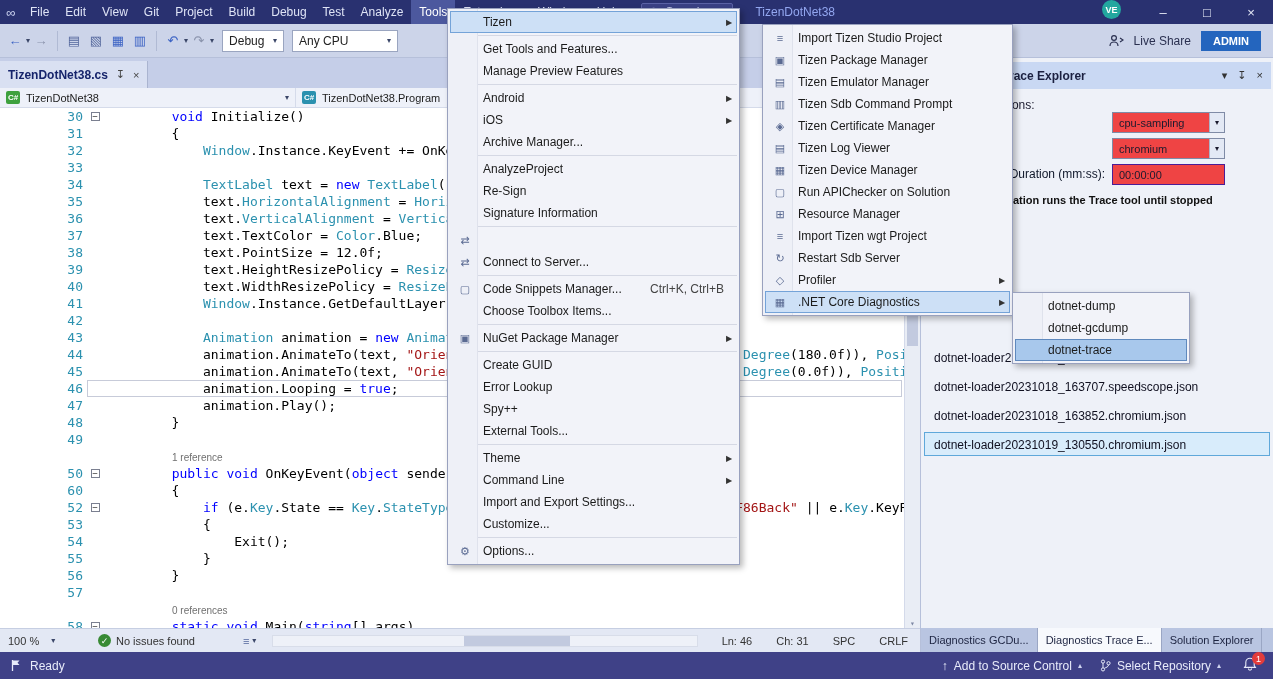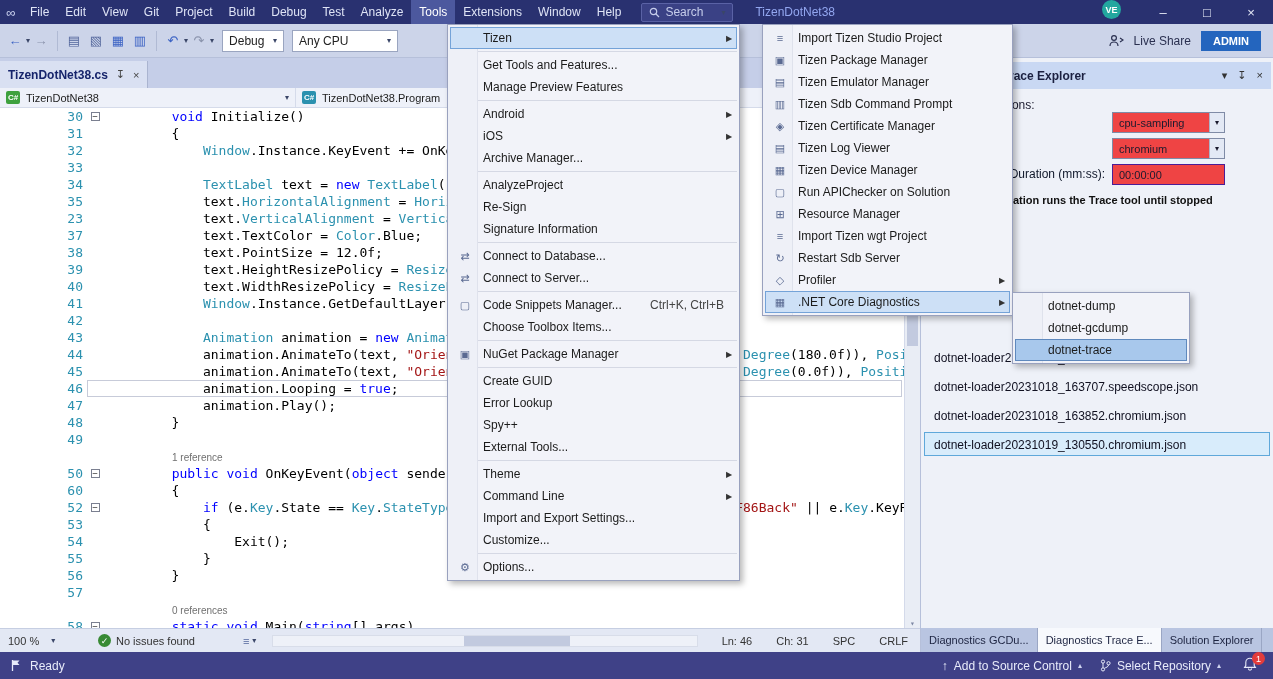--- a/index.html
+++ b/index.html
@@ -91,21 +91,21 @@
 
 #statusbar{position:absolute;left:0;right:0;bottom:0;height:27px;background:#3f4187;color:#e8ebfa;display:flex;align-items:center;padding:0 10px;gap:8px}
 #sb-right{margin-left:auto;display:flex;align-items:center;gap:18px}
 .sb-item{display:flex;align-items:center;gap:6px}
 .sb-item .caret{color:#cfd4ef}
 #bell-wrap{position:relative;margin-left:4px;margin-right:6px}
 #bell-badge{position:absolute;right:-8px;top:-5px;background:#e23c3c;color:#fff;border-radius:50%;width:13px;height:13px;font-size:9px;display:flex;align-items:center;justify-content:center}
 
 
 .popup{position:absolute;background:#f2f3f9;border:1px solid #99a1be;box-shadow:3px 3px 6px rgba(0,0,0,.28);color:#1b1b1b;padding:2px 0;z-index:50;background-image:linear-gradient(to right,#eef0f7 0,#eef0f7 29px,#dfe2ec 29px,#dfe2ec 30px,rgba(0,0,0,0) 30px)}
-#tools-menu{left:447px;top:24px;width:293px}
+#tools-menu{left:447px;top:8px;width:293px}
 #tizen-menu{left:762px;top:24px;width:251px}
 #diag-menu{left:1012px;top:292px;width:178px}
 .mi{height:22px;display:flex;align-items:center;margin:0 2px;border:1px solid transparent}
 .mi-ic{flex:0 0 28px;text-align:center;color:#5a6a92;font-size:11px}
 .mi-lb{flex:1;padding-left:4px;white-space:nowrap}
 .mi-sc{color:#444;padding-right:12px}
 .mi-ar{flex:0 0 14px;font-size:8px;color:#333;text-align:center}
 .mi.sel{background:#cde0f6;border-color:#74a3d8}
 .mi.sel2{background:#a8c8ec;border-color:#5f89bd}
 .sep{height:1px;background:#d5d8e4;margin:2px 2px 2px 30px}
@@ -202,21 +202,21 @@
       </div>
     </div>
     <div id="code-area">
       <div id="code-lines">
           <div class="cl"><span class="ln">30</span><span class="chg"></span><span class="fold"><span class="foldbox">−</span></span><span class="co">        <span class="kw">void</span> Initialize()</span></div>
           <div class="cl"><span class="ln">31</span><span class="chg"></span><span class="fold"></span><span class="co">        {</span></div>
           <div class="cl"><span class="ln">32</span><span class="chg"></span><span class="fold"></span><span class="co">            <span class="ty">Window</span>.Instance.KeyEvent += OnKeyEvent;</span></div>
           <div class="cl"><span class="ln">33</span><span class="chg"></span><span class="fold"></span><span class="co"></span></div>
           <div class="cl"><span class="ln">34</span><span class="chg"></span><span class="fold"></span><span class="co">            <span class="ty">TextLabel</span> text = <span class="kw">new</span> <span class="ty">TextLabel</span>(<span class="str">"Hello Tizen NUI World"</span>);</span></div>
           <div class="cl"><span class="ln">35</span><span class="chg"></span><span class="fold"></span><span class="co">            text.<span class="ty">HorizontalAlignment</span> = <span class="ty">HorizontalAlignment</span>.Center;</span></div>
-          <div class="cl"><span class="ln">23</span><span class="chg"></span><span class="fold"></span><span class="co">            text.<span class="ty">VerticalAlignment</span> = <span class="ty">VerticalAlignment</span>.Center;</span></div>
+          <div class="cl"><span class="ln">36</span><span class="chg"></span><span class="fold"></span><span class="co">            text.<span class="ty">VerticalAlignment</span> = <span class="ty">VerticalAlignment</span>.Center;</span></div>
           <div class="cl"><span class="ln">37</span><span class="chg"></span><span class="fold"></span><span class="co">            text.TextColor = <span class="ty">Color</span>.Blue;</span></div>
           <div class="cl"><span class="ln">38</span><span class="chg"></span><span class="fold"></span><span class="co">            text.PointSize = 12.0f;</span></div>
           <div class="cl"><span class="ln">39</span><span class="chg"></span><span class="fold"></span><span class="co">            text.HeightResizePolicy = <span class="ty">ResizePolicyType</span>.FillToParent;</span></div>
           <div class="cl"><span class="ln">40</span><span class="chg"></span><span class="fold"></span><span class="co">            text.WidthResizePolicy = <span class="ty">ResizePolicyType</span>.FillToParent;</span></div>
           <div class="cl"><span class="ln">41</span><span class="chg"></span><span class="fold"></span><span class="co">            <span class="ty">Window</span>.Instance.GetDefaultLayer().Add(text);</span></div>
           <div class="cl"><span class="ln">42</span><span class="chg"></span><span class="fold"></span><span class="co"></span></div>
           <div class="cl"><span class="ln">43</span><span class="chg"></span><span class="fold"></span><span class="co">            <span class="ty">Animation</span> animation = <span class="kw">new</span> <span class="ty">Animation</span>(2000);</span></div>
           <div class="cl"><span class="ln">44</span><span class="chg"></span><span class="fold"></span><span class="co">            animation.AnimateTo(text, <span class="str">"Orientation"</span>, <span class="kw">new</span> <span class="ty">Rotation</span>(<span class="kw">new</span> <span class="ty">Radian</span>(<span class="kw">new</span> <span class="ty">Degree</span>(180.0f)), <span class="ty">PositionAxis</span>.X), 0, 500);</span></div>
           <div class="cl"><span class="ln">45</span><span class="chg"></span><span class="fold"></span><span class="co">            animation.AnimateTo(text, <span class="str">"Orientation"</span>, <span class="kw">new</span> <span class="ty">Rotation</span>(<span class="kw">new</span> <span class="ty">Radian</span>(<span class="kw">new</span> <span class="ty">Degree</span>(0.0f)), <span class="ty">PositionAxis</span>.X), 500, 1000);</span></div>
           <div class="cl cur"><span class="ln">46</span><span class="chg"></span><span class="fold"></span><span class="co">            animation.Looping = <span class="kw">true</span>;</span></div>
@@ -380,21 +380,20 @@
         <span class="mi-ic"></span>
         <span class="mi-lb">Re-Sign</span>
       </div>
       <div class="mi">
         <span class="mi-ic"></span>
         <span class="mi-lb">Signature Information</span>
       </div>
       <div class="sep"></div>
       <div class="mi">
         <span class="mi-ic">⇄</span>
-        <span class="mi-lb">Connect to Database...</span>
       </div>
       <div class="mi">
         <span class="mi-ic">⇄</span>
         <span class="mi-lb">Connect to Server...</span>
       </div>
       <div class="sep"></div>
       <div class="mi">
         <span class="mi-ic">▢</span>
         <span class="mi-lb">Code Snippets Manager...</span>
         <span class="mi-sc">Ctrl+K, Ctrl+B</span>

